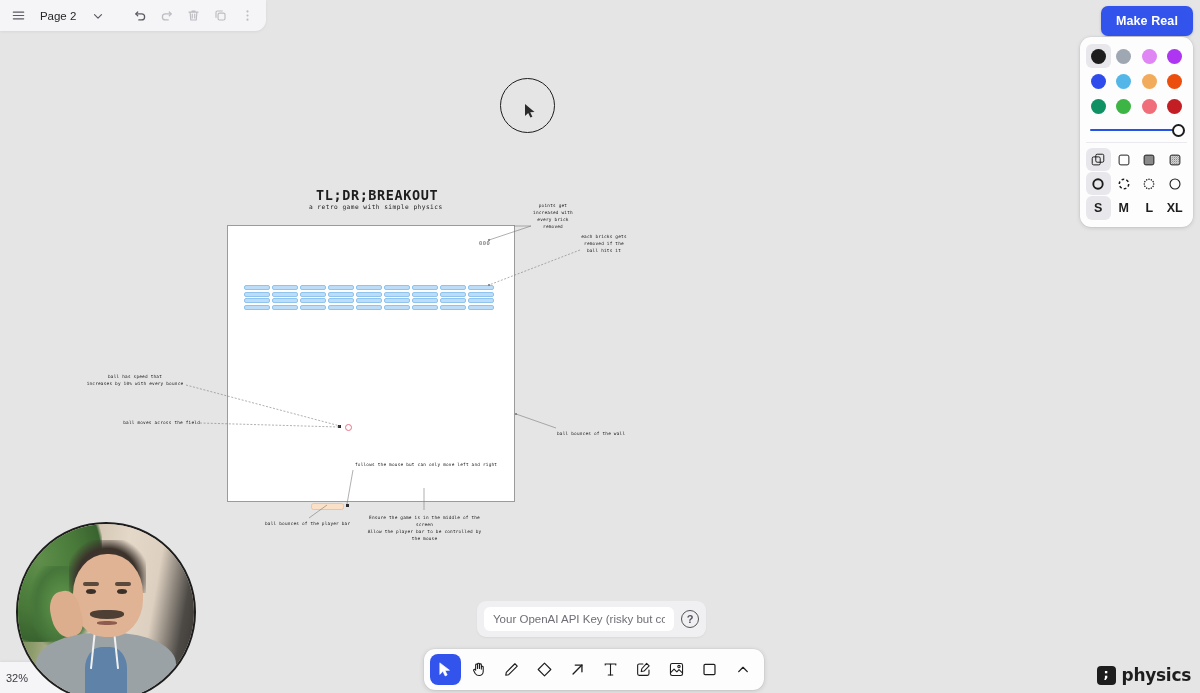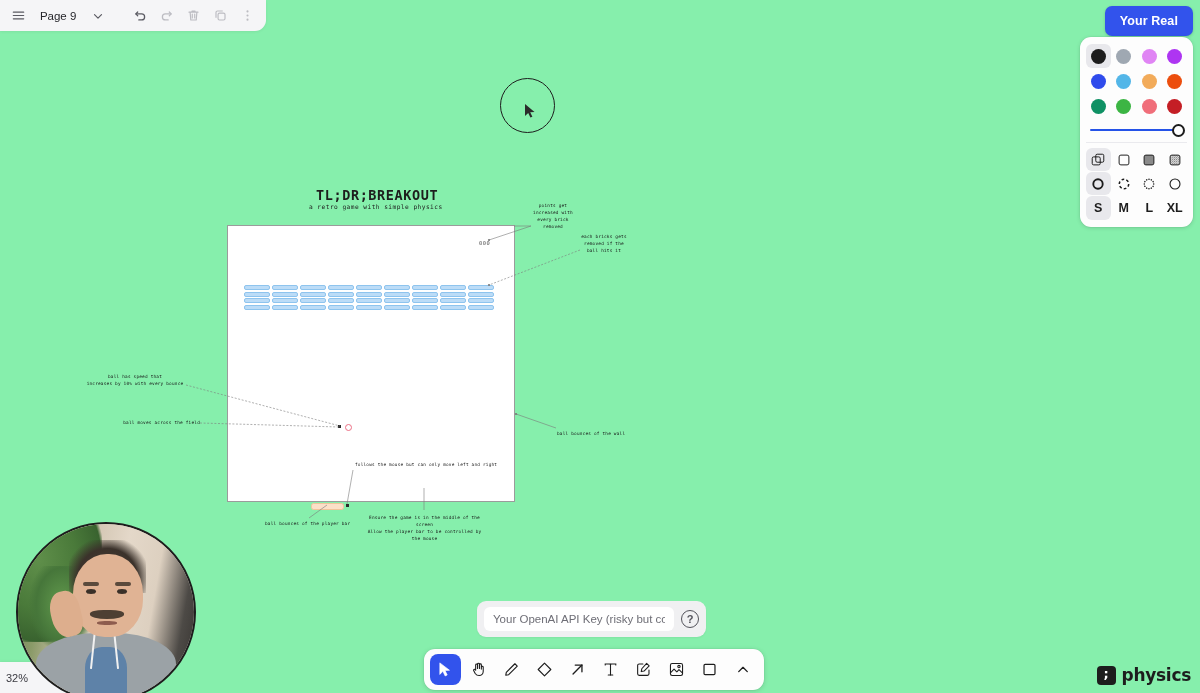--- a/index.html
+++ b/index.html
@@ -5,21 +5,21 @@
   * { margin:0; padding:0; box-sizing:border-box; }
   html,body { width:1200px; height:693px; overflow:hidden; }
   body {
     font-family:"Liberation Sans", sans-serif;
     background:#fbfbfb;
     position:relative;
     -webkit-font-smoothing:antialiased;
   }
 
   
-  #canvas { position:absolute; inset:0; background:#86efac; }
+  #canvas { position:absolute; inset:0; background:#e5e5e5; }
 
   
   .sketch-circle {
     position:absolute; left:500px; top:78px; width:55px; height:55px;
     border:1.6px solid #1d1d1d; border-radius:50%;
   }
   .cursor-arrow { position:absolute; left:524px; top:103px; width:12px; height:16px; }
 
   
   .game-title {
@@ -337,21 +337,21 @@
 </div>
 
 <div class="topbar">
   <div class="tb-btn">
     <svg width="15" height="15" viewBox="0 0 16 16">
         <g stroke="currentColor" stroke-width="1.3" stroke-linecap="round">
       <path d="M2.5 4.5h11M2.5 8h11M2.5 11.5h11"></path>
         </g>
       </svg>
   </div>
-  <div class="page-name">Page 9</div>
+  <div class="page-name">Page 2</div>
   <div class="tb-btn">
     <svg width="14" height="14" viewBox="0 0 16 16">
         <path d="M4 6.5 L8 10.5 L12 6.5" fill="none" stroke="currentColor" stroke-width="1.4" stroke-linecap="round" stroke-linejoin="round"></path>
       </svg>
   </div>
   <div class="tb-sep"></div>
   <div class="tb-btn">
     <svg width="15" height="15" viewBox="0 0 16 16" fill="none" stroke="currentColor" stroke-width="1.35" stroke-linecap="round" stroke-linejoin="round">
       <path d="M5 4.3 L3 6.3 L5 8.3"></path>
         <path d="M3.2 6.3 H9.2 a3.2 3.2 0 0 1 0 6.4 H6.2"></path>
@@ -377,21 +377,21 @@
   </div>
   <div class="tb-btn dim">
     <svg width="15" height="15" viewBox="0 0 16 16" fill="currentColor">
       <circle cx="8" cy="3.6" r="1.15"></circle>
         <circle cx="8" cy="8" r="1.15"></circle>
         <circle cx="8" cy="12.4" r="1.15"></circle>
       </svg>
   </div>
 </div>
 
-<div class="make-real">Your Real</div>
+<div class="make-real">Make Real</div>
 
 <div class="style-panel">
   <div class="swatch-grid" id="swatch-grid">
       <div class="swatch-cell sel">
         <div class="swatch" style="background: rgb(29, 29, 29);"></div>
       </div>
       <div class="swatch-cell">
         <div class="swatch" style="background: rgb(159, 168, 178);"></div>
       </div>
       <div class="swatch-cell">

